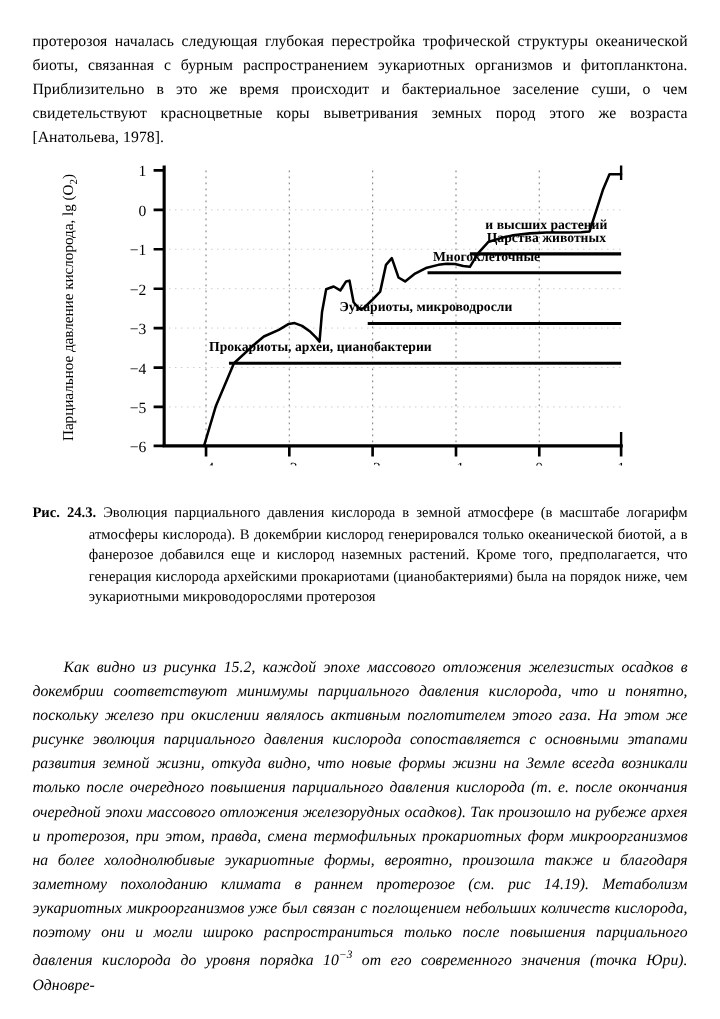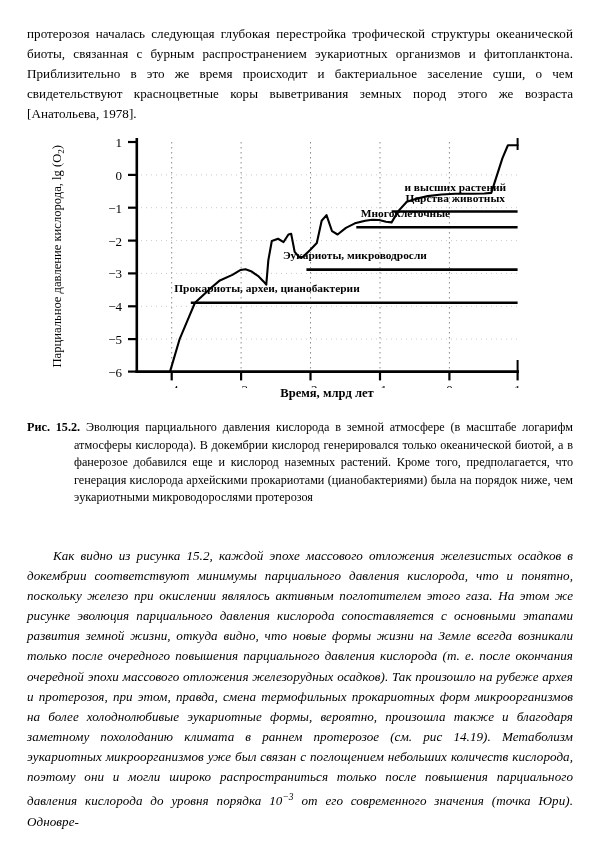--- a/index.html
+++ b/index.html
@@ -181,26 +181,25 @@
         <line id="band-line-3" stroke="#000" stroke-width="2.6" x1="391.59" y1="83.54" x2="517.60" y2="83.54"></line>
 
         <text id="band-text-0" class="band-label" text-anchor="middle" x="266.96" y="164.22">Прокариоты, археи, цианобактерии</text>
         <text id="band-text-1" class="band-label" text-anchor="middle" x="354.89" y="131.10">Эукариоты, микроводросли</text>
         <text id="band-text-2" class="band-label" text-anchor="middle" x="405.44" y="89.44">Многоклеточные</text>
         <text id="band-text-3" class="band-label" text-anchor="middle" x="455.29" y="73.70">Царства животных</text>
         <text id="band-text-4" class="band-label" text-anchor="middle" x="455.29" y="62.54">и высших растений</text>
       </g>
     </svg>
 
-    <div class="xlabel">Время, млрд лет</div>
   </div>
 
   <div class="caption">
     <span class="cap-body">
-      <b>Рис. 15.2.</b>
+      <b>Рис. 24.3.</b>
       <span>Эволюция парциального давления кислорода в земной атмосфере (в масштабе логарифм атмосферы кислорода). В докембрии кислород генерировался только океанической биотой, а в фанерозое добавился еще и кислород наземных растений. Кроме того, предполагается, что генерация кислорода архейскими прокариотами (цианобактериями) была на порядок ниже, чем эукариотными микроводорослями протерозоя</span>
     </span>
   </div>
 
   <div class="para para-main">
     <span class="indent"></span><span>Как видно из рисунка 15.2, каждой эпохе массового отложения железистых осадков в докембрии соответствуют минимумы парциального давления кислорода, что и понятно, поскольку железо при окислении являлось активным поглотителем этого газа. На этом же рисунке эволюция парциального давления кислорода сопоставляется с основными этапами развития земной жизни, откуда видно, что новые формы жизни на Земле всегда возникали только после очередного повышения парциального давления кислорода (т. е. после окончания очередной эпохи массового отложения железорудных осадков). Так произошло на рубеже архея и протерозоя, при этом, правда, смена термофильных прокариотных форм микроорганизмов на более холоднолюбивые эукариотные формы, вероятно, произошла также и благодаря заметному похолоданию климата в раннем протерозое (см. рис 14.19). Метаболизм эукариотных микроорганизмов уже был связан с поглощением небольших количеств кислорода, поэтому они и могли широко распространиться только после повышения парциального давления кислорода до уровня порядка </span><span><span>10</span><sup>−3</sup></span><span> от его современного значения (точка Юри). Одновре-</span>
   </div>
 
 </div>
 

